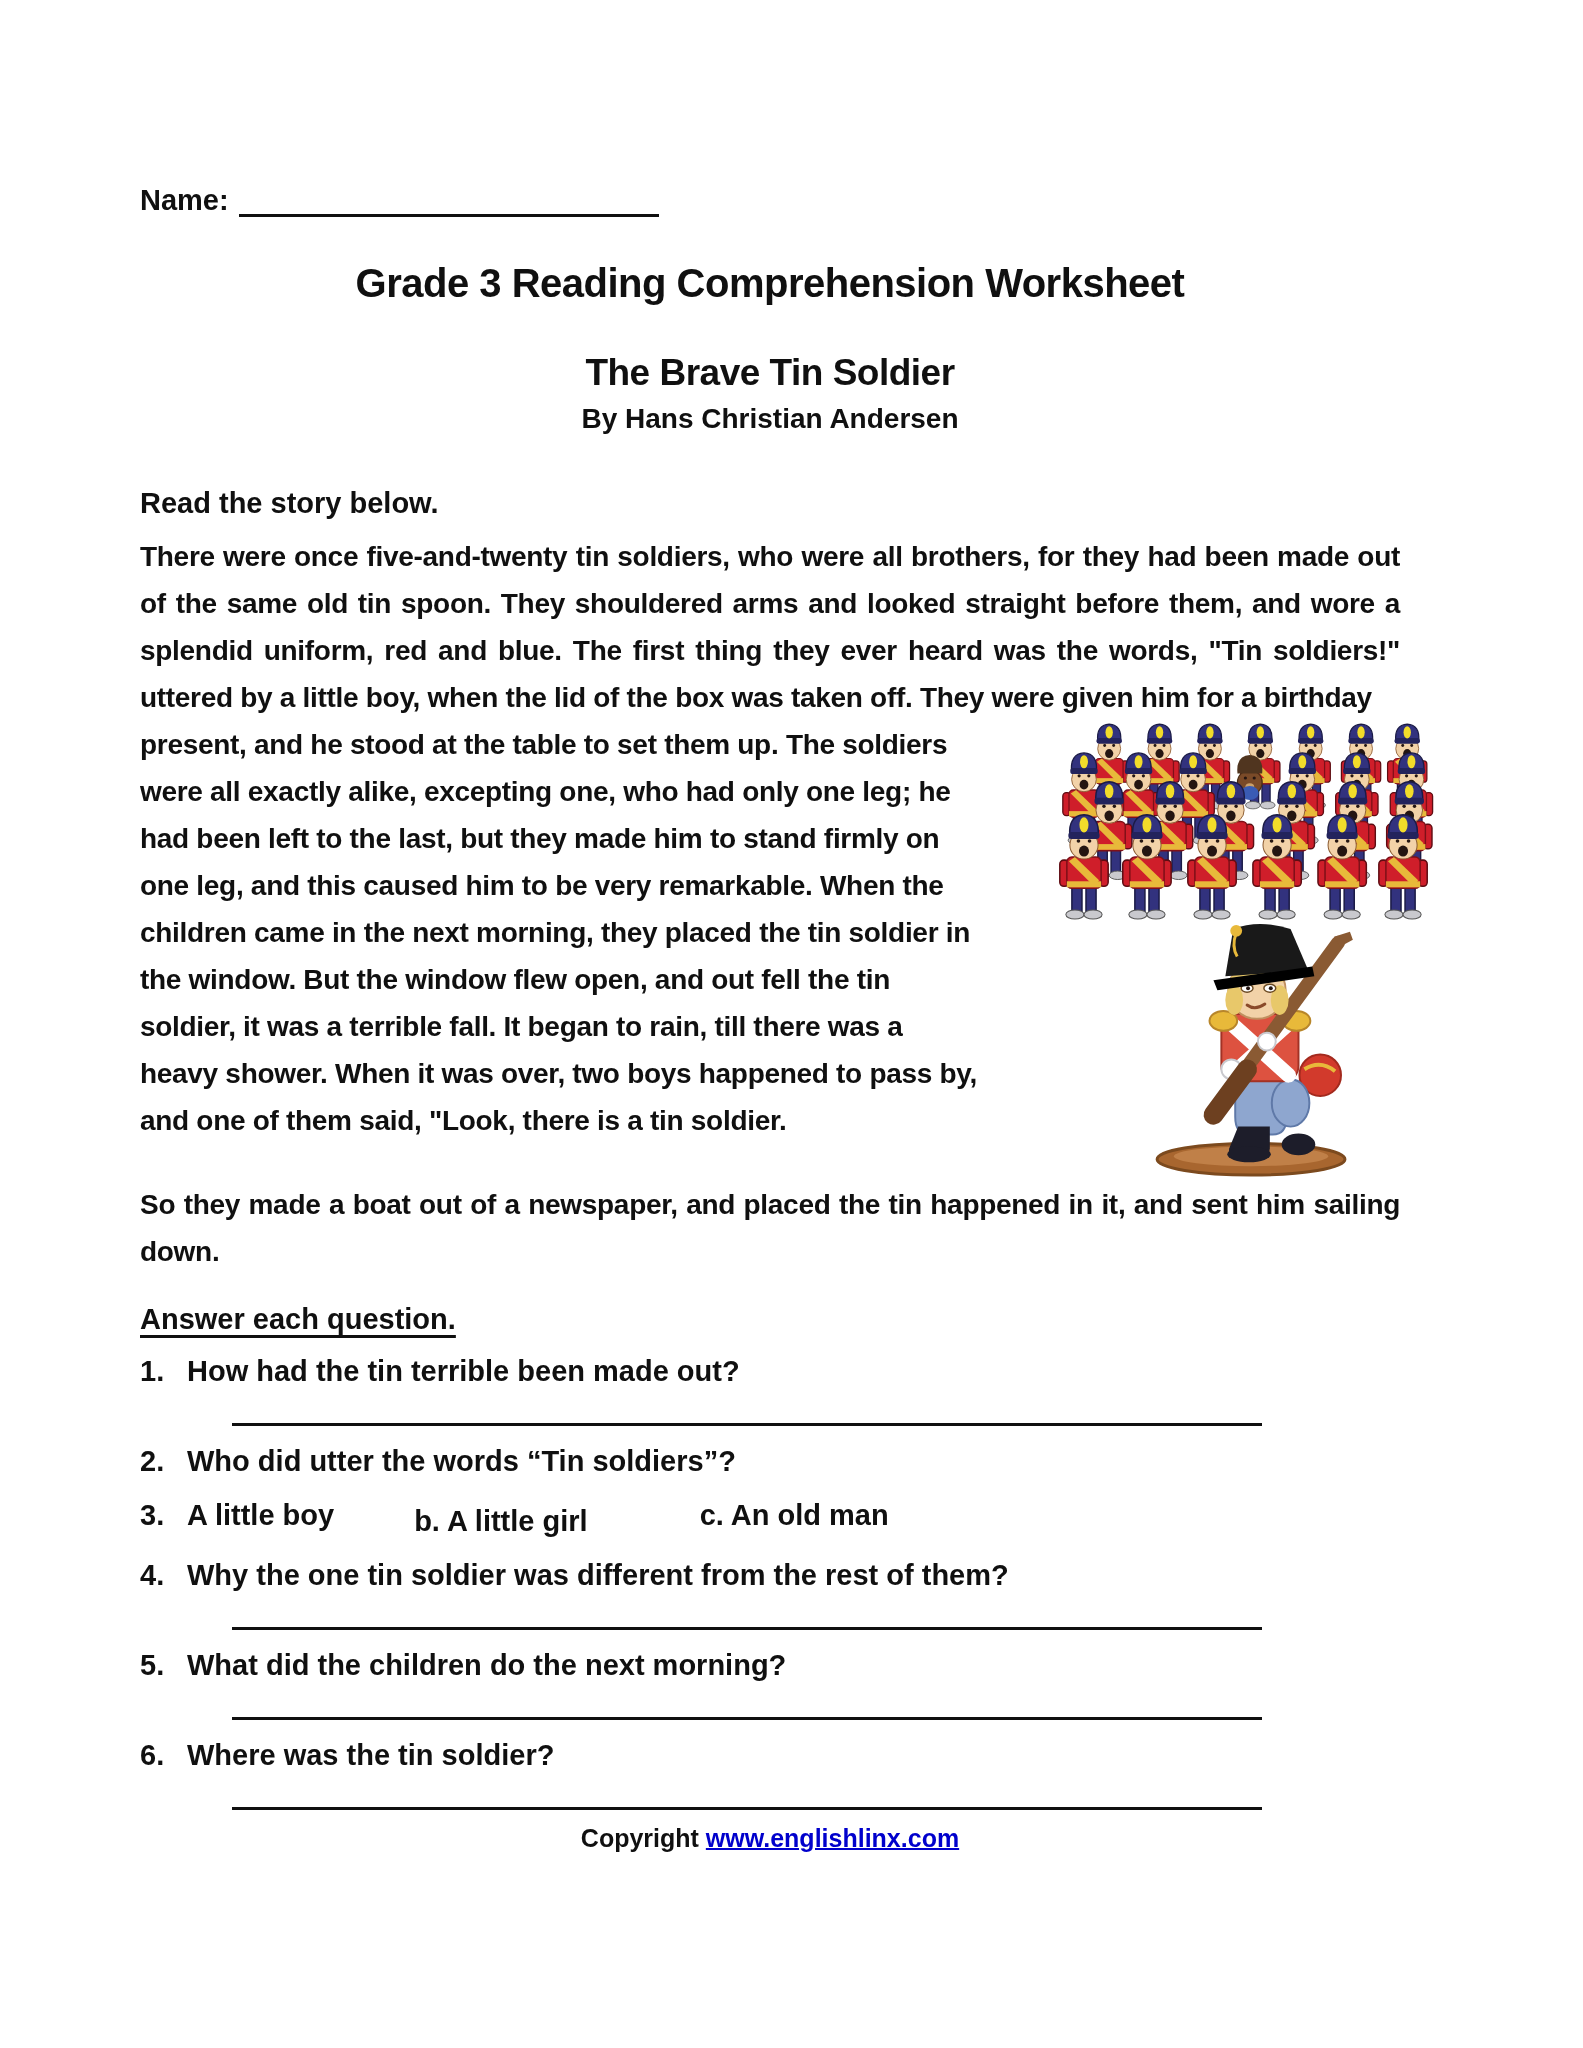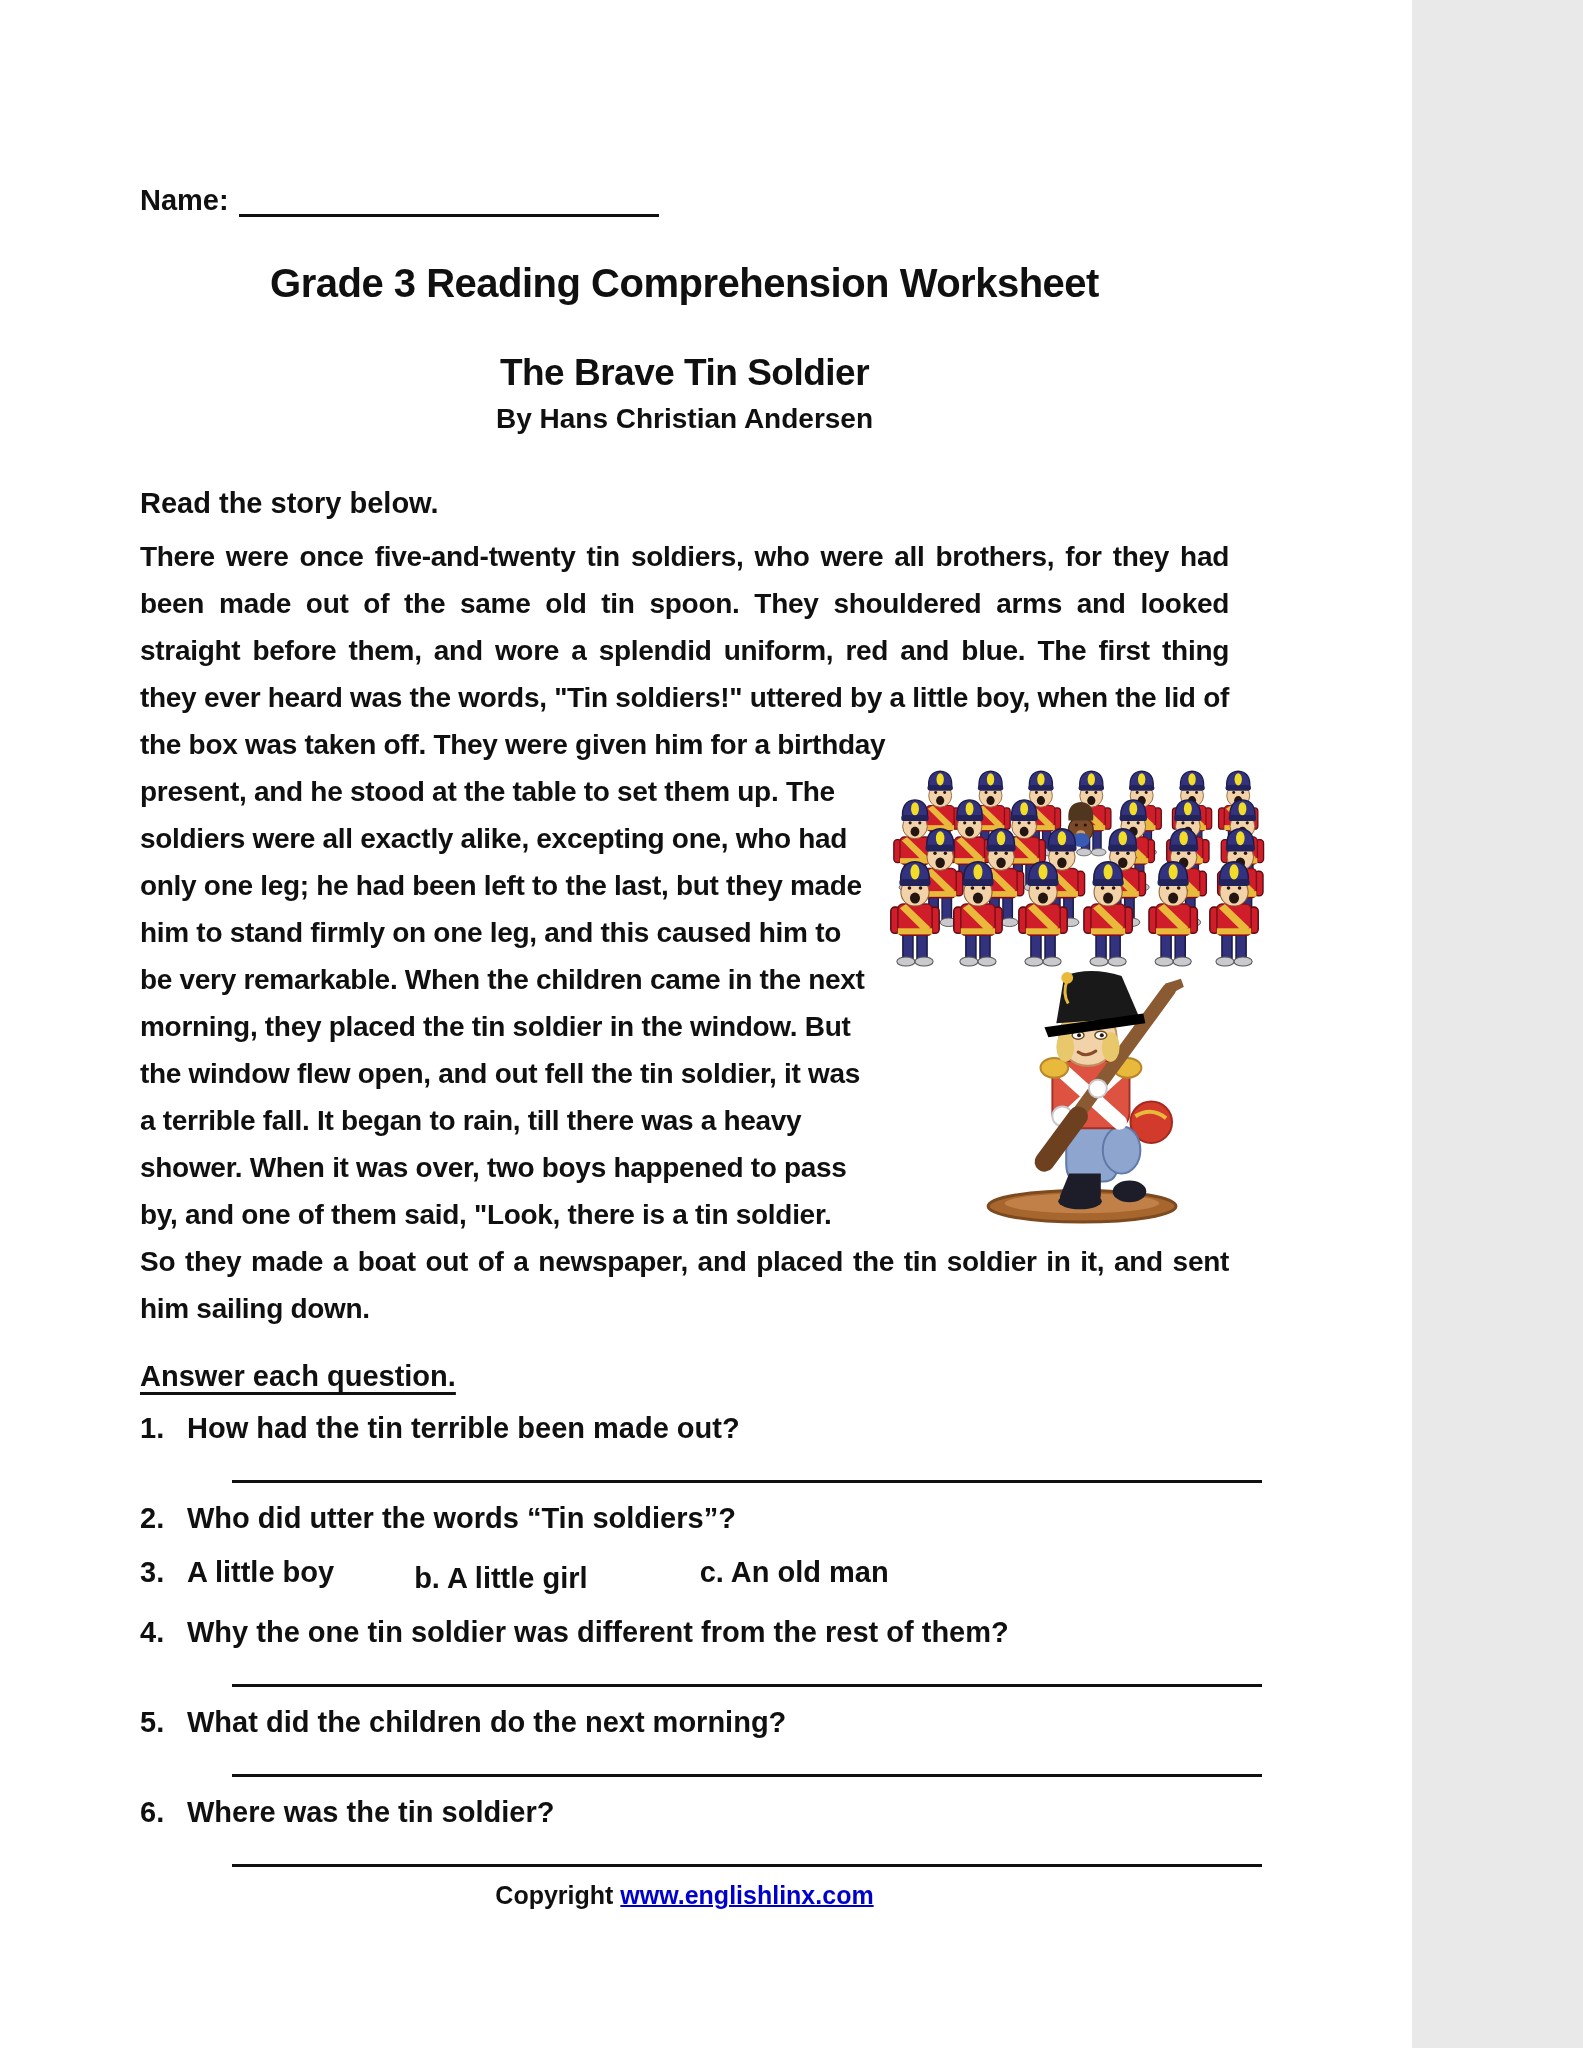--- a/index.html
+++ b/index.html
@@ -19,21 +19,21 @@
     --boot-black:#1d1d2a;
     --base-brown:#a8662f;
     --rifle-brown:#8a5a33;
     --epaulette-gold:#e8b93a;
     --drum-red:#d23a2c;
     --hair-blond:#e8c86a;
   }
   html,body{margin:0;padding:0;background:#e9e9e9;}
   .page{
     position:relative;
-    width:1412px;height:2048px;
+    width:1583px;height:2048px;
     background:#ffffff;
     box-sizing:border-box;
     padding:183px 183px 0 140px;
     overflow:hidden;
     font-family:"Liberation Sans", sans-serif;
     font-weight:bold;
     color:var(--ink);
   }
   .name-date-row{display:flex;font-size:29px;line-height:34px;}
   .field{display:flex;align-items:flex-end;}
@@ -172,21 +172,21 @@
         <circle cx="132" cy="70" r="2" fill="#241511"></circle>
         <path d="M 108 87 Q 116 93 126 86" fill="none" stroke="#8a4a2a" stroke-width="3" stroke-linecap="round"></path>
         <path d="M 86 58 L 94 10 Q 120 0 152 10 L 170 52 Z" fill="var(--hat-black)"></path>
         <path d="M 74 62 L 174 48 L 176 58 L 78 72 Z" fill="#000000"></path>
         <circle cx="97" cy="12" r="6" fill="var(--epaulette-gold)"></circle>
         <path d="M 97 14 Q 92 28 98 38" fill="none" stroke="var(--epaulette-gold)" stroke-width="3"></path>
       </svg>
     </div>
   </div>
 
-  <p class="story-text part3">So they made a boat out of a newspaper, and placed the tin soldier in it, and sent him sailing down.</p>
+  <p class="story-text part3">So they made a boat out of a newspaper, and placed the tin happened in it, and sent him sailing down.</p>
 
   <div class="q-heading">Answer each question.</div>
 
   <div class="q-row">
     <span class="q-num">1.</span>
     <span class="q-text">How had the tin terrible been made out?</span>
   </div>
   <div class="answer-line"></div>
 
   <div class="q-row">

